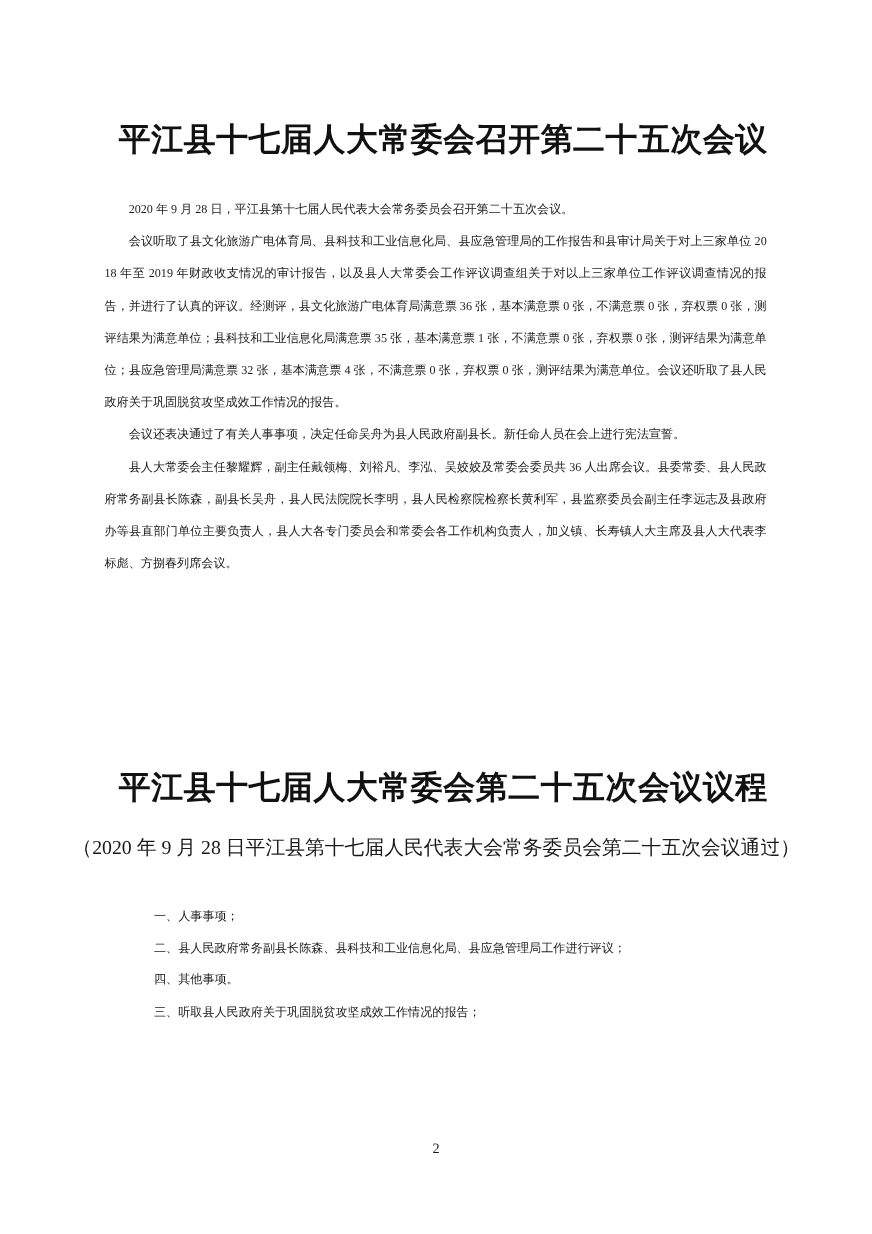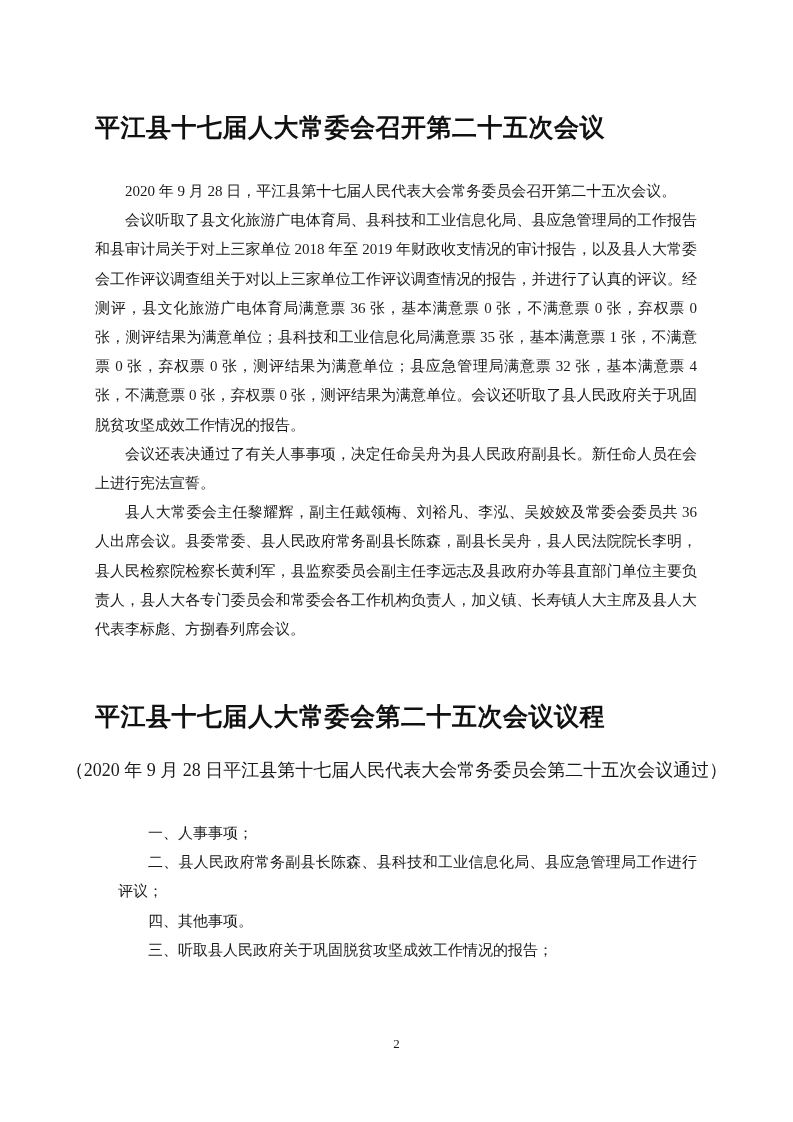--- a/index.html
+++ b/index.html
@@ -16,44 +16,44 @@
     overflow: hidden;
     font-family: "Liberation Serif", "DejaVu Serif", serif;
     color: #1a1a1a;
   }
   .doc-title {
     position: absolute;
     left: 95px;
     right: 95px;
     font-family: "Liberation Sans", "DejaVu Sans", sans-serif;
     font-weight: 700;
-    font-size: 25px;
+    font-size: 29px;
     line-height: 30px;
     letter-spacing: 0.5px;
-    text-align: left;
+    text-align: right;
     color: #111111;
   }
   .title1 { top: 112px; }
   .title2 { top: 701px; }
   .body-block {
     position: absolute;
     top: 177px;
     left: 95px;
     right: 96px;
   }
   .agenda-block {
     position: absolute;
     top: 819px;
     left: 95px;
     right: 96px;
     margin-left: 23px;
   }
   .para {
     margin: 0;
-    font-size: 15px;
+    font-size: 11px;
     line-height: 29.2px;
     text-align: justify;
     text-indent: 2em;
     color: #1a1a1a;
     word-break: break-all;
   }
   .subtitle {
     position: absolute;
     top: 759px;
     left: 0;

